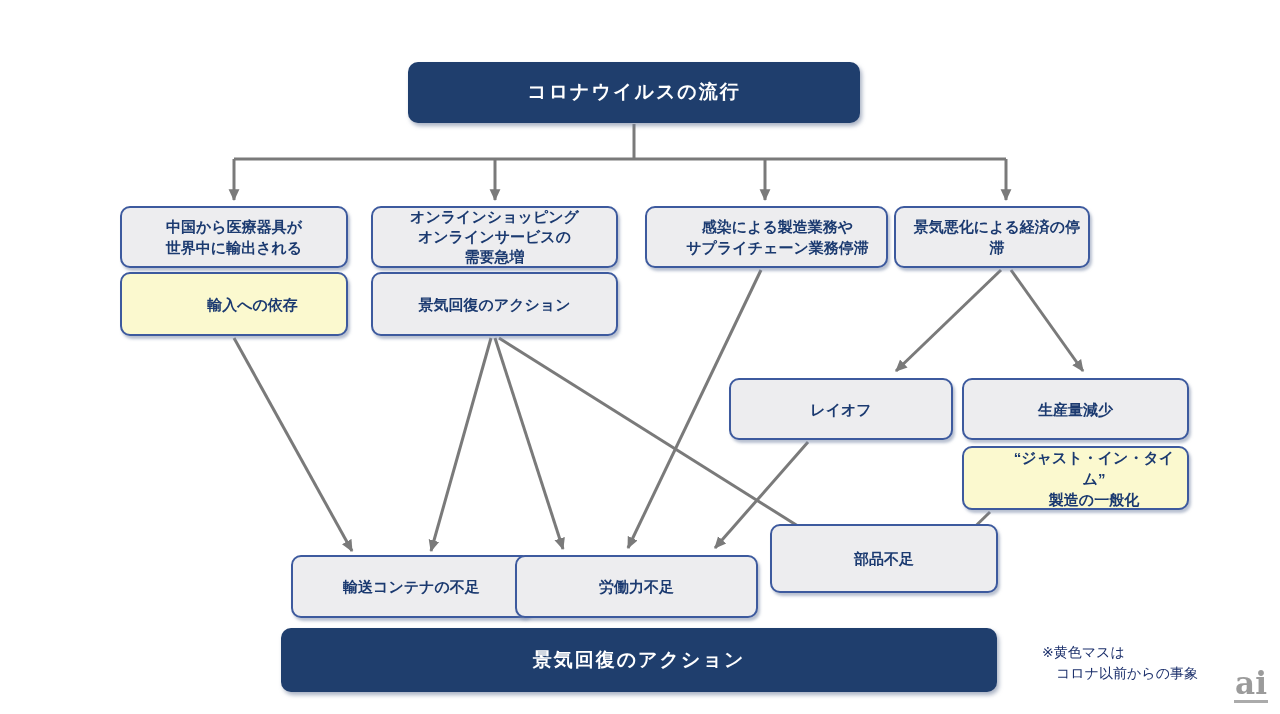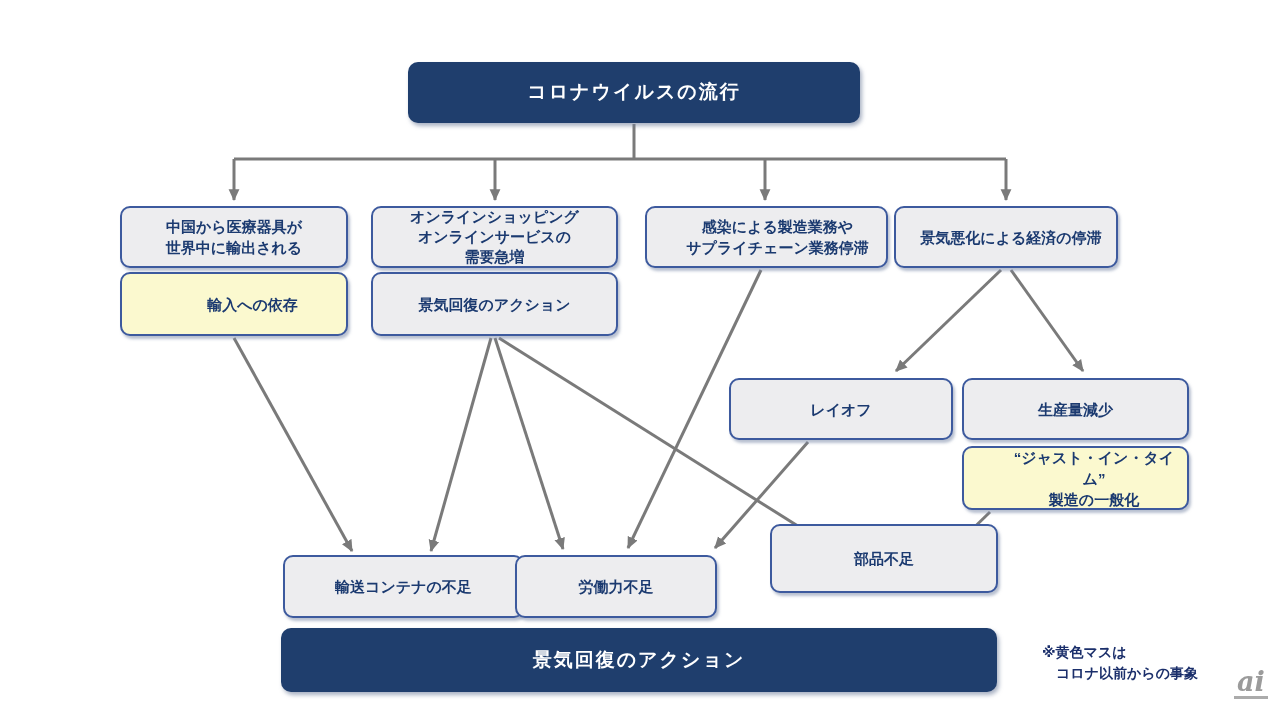--- a/index.html
+++ b/index.html
@@ -18,30 +18,30 @@
     padding:2px 6px;
   }
   .node.yellow{background:#fbf9cf;padding-left:43px;}
   .node.dark{
     background:#1f3e6d;color:#ffffff;border:none;border-radius:10px;
     font-size:19px;letter-spacing:2px;
     box-shadow:2px 3px 4px rgba(110,125,155,0.6);
   }
   .legend-note{
     position:absolute;left:1042px;top:642px;width:230px;z-index:2;
-    color:#1b2f6b;font-size:14px;font-weight:bold;line-height:1.5;
+    color:#1b2f6b;font-size:14px;font-weight:normal;line-height:1.5;
     white-space:pre-line;
   }
   .watermark{
     position:absolute;left:1234px;top:668px;z-index:2;text-align:center;
     color:#9b9b9b;
   }
   .watermark .logo{
     font-family:"DejaVu Serif","Liberation Serif",serif;
-    font-style:italic;font-weight:bold;font-size:27px;line-height:1;
+    font-weight:bold;font-size:31px;line-height:1;
   }
   .watermark .logo-subline{
     width:34px;height:3px;background:#ababab;margin:1px auto 0 auto;
   }
 </style>
 </head>
 <body>
 
 <div id="canvas">
 
@@ -72,32 +72,32 @@
 
   <div class="node dark" id="n-covid" style="left:408px;top:62px;width:452px;height:61px;">コロナウイルスの流行</div>
 
   <div class="node" id="n-china-export" style="left:120px;top:206px;width:228px;height:62px;">中国から医療器具が
 世界中に輸出される</div>
   <div class="node" id="n-online-demand" style="left:371px;top:206px;width:247px;height:62px;line-height:1.32;">オンラインショッピング
 オンラインサービスの
 需要急増</div>
   <div class="node" id="n-infection-stagnation" style="left:645px;top:206px;width:243px;height:62px;padding-left:28px;">感染による製造業務や
 サプライチェーン業務停滞</div>
-  <div class="node" id="n-economic-stagnation" style="left:894px;top:206px;width:224px;height:62px;padding-left:16px;">景気悪化による経済の停滞</div>
+  <div class="node" id="n-economic-stagnation" style="left:894px;top:206px;width:196px;height:62px;padding-left:16px;">景気悪化による経済の停滞</div>
 
   <div class="node yellow" id="n-import-dependence" style="left:120px;top:272px;width:228px;height:64px;">輸入への依存</div>
   <div class="node" id="n-recovery-action" style="left:371px;top:272px;width:247px;height:64px;">景気回復のアクション</div>
 
   <div class="node" id="n-layoff" style="left:729px;top:378px;width:224px;height:62px;">レイオフ</div>
   <div class="node" id="n-production-decrease" style="left:962px;top:378px;width:227px;height:62px;">生産量減少</div>
   <div class="node yellow" id="n-jit-manufacturing" style="left:962px;top:446px;width:227px;height:64px;">“ジャスト・イン・タイム”
 製造の一般化</div>
 
-  <div class="node" id="n-container-shortage" style="left:283px;top:555px;width:241px;height:63px;text-align:center;">輸送コンテナの不足</div>
-  <div class="node" id="n-labor-shortage" style="left:515px;top:555px;width:202px;height:63px;">労働力不足</div>
+  <div class="node" id="n-container-shortage" style="left:291px;top:555px;width:241px;height:63px;text-align:center;">輸送コンテナの不足</div>
+  <div class="node" id="n-labor-shortage" style="left:515px;top:555px;width:243px;height:63px;">労働力不足</div>
   <div class="node" id="n-parts-shortage" style="left:770px;top:524px;width:228px;height:69px;">部品不足</div>
 
   <div class="node dark" id="n-supply-chain-crunch" style="left:281px;top:628px;width:716px;height:64px;">景気回復のアクション</div>
 
   <div class="legend-note">※黄色マスは
 　コロナ以前からの事象</div>
 
   <div class="watermark">
     <div class="logo">ai</div>
     <div class="logo-subline"></div>

